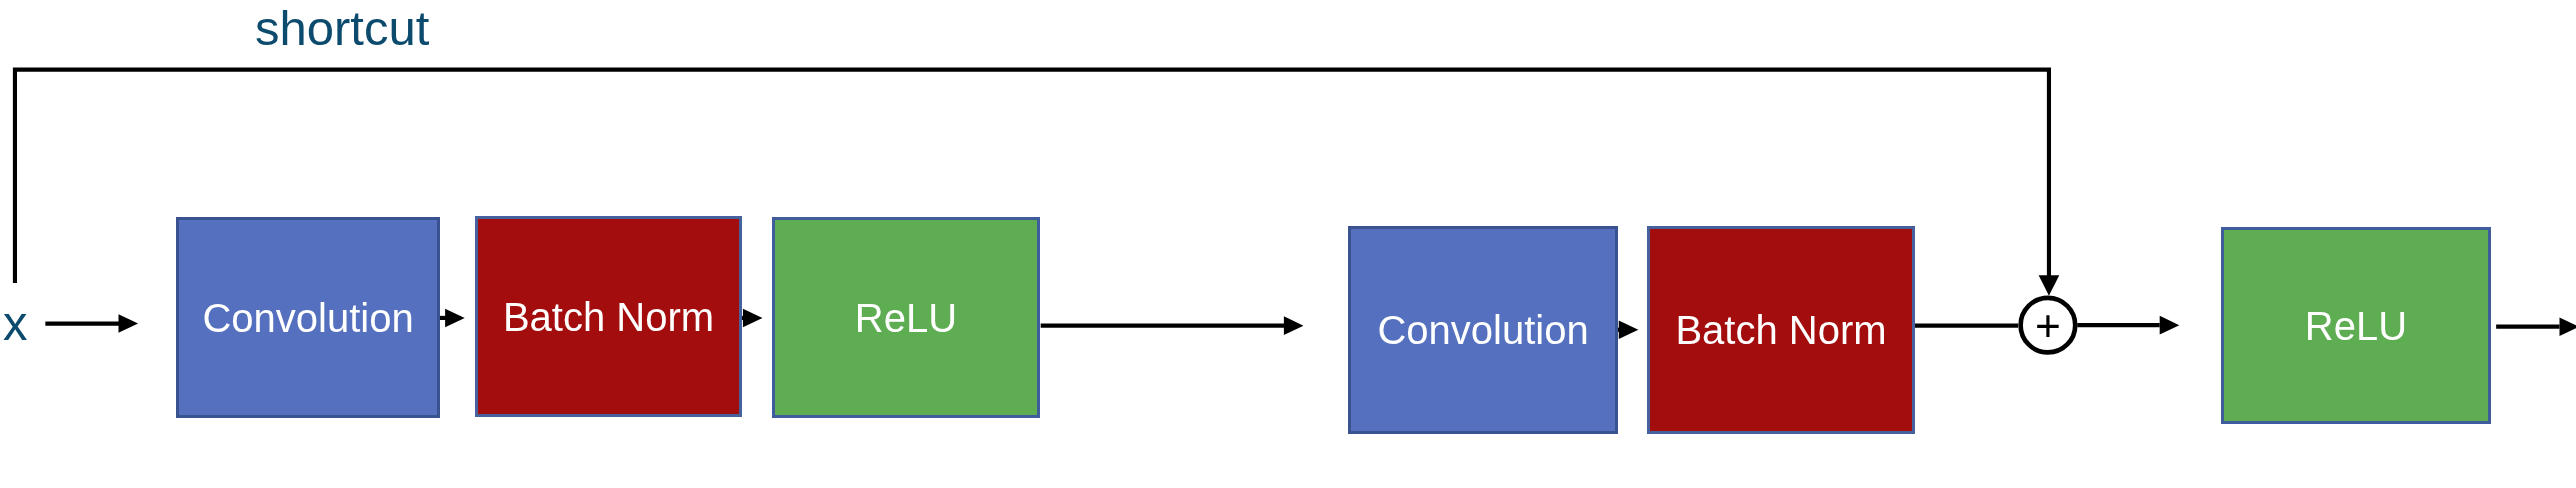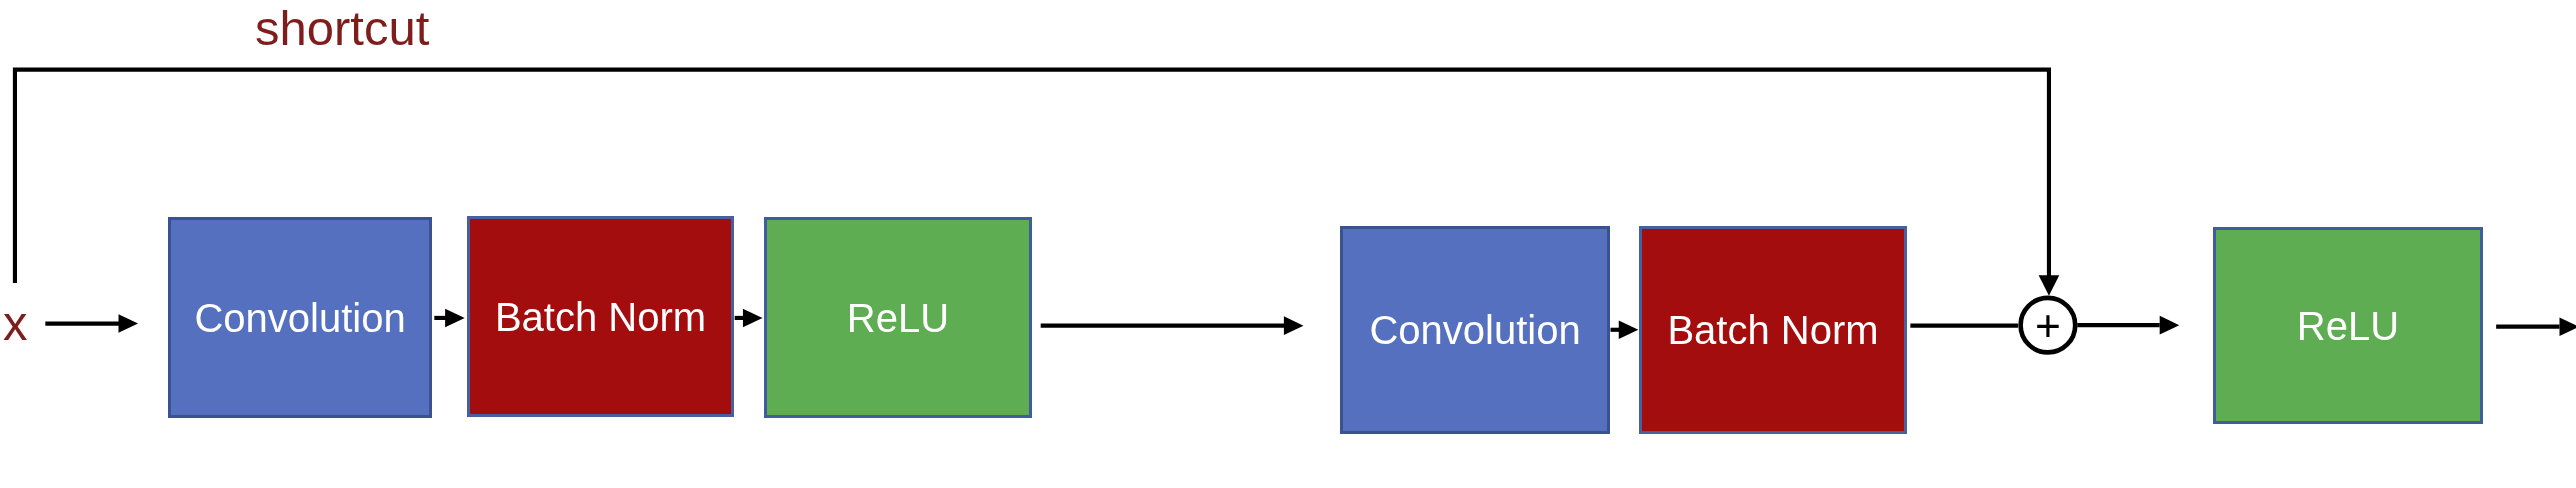--- a/index.html
+++ b/index.html
@@ -24,30 +24,31 @@
     width: 2593px;
     height: 489px;
   }
   .node {
     position: absolute;
     box-sizing: border-box;
     border: 3.6px solid #3A5390;
     display: flex;
     align-items: center;
     justify-content: center;
+    margin-left: 8px;
   }
   .node .node-label {
     color: #ffffff;
     font-size: 40px;
     line-height: 1;
     white-space: nowrap;
   }
   .free-label {
     position: absolute;
-    color: #7f1d1d;
+    color: #0c4a6e;
     line-height: 1;
     white-space: nowrap;
   }
   #label-shortcut { left: 255px; top: 4.1px;  font-size: 49px; }
   #label-x        { left: 3.1px;   top: 299px; font-size: 49px; }
 
   
   #node-conv1 { left: 168px;  top: 217px; width: 264px; height: 201px; }
   #node-bn1   { left: 467px;  top: 216px; width: 267px; height: 201px; }
   #node-relu1 { left: 764px; top: 217px; width: 268px; height: 201px; }

